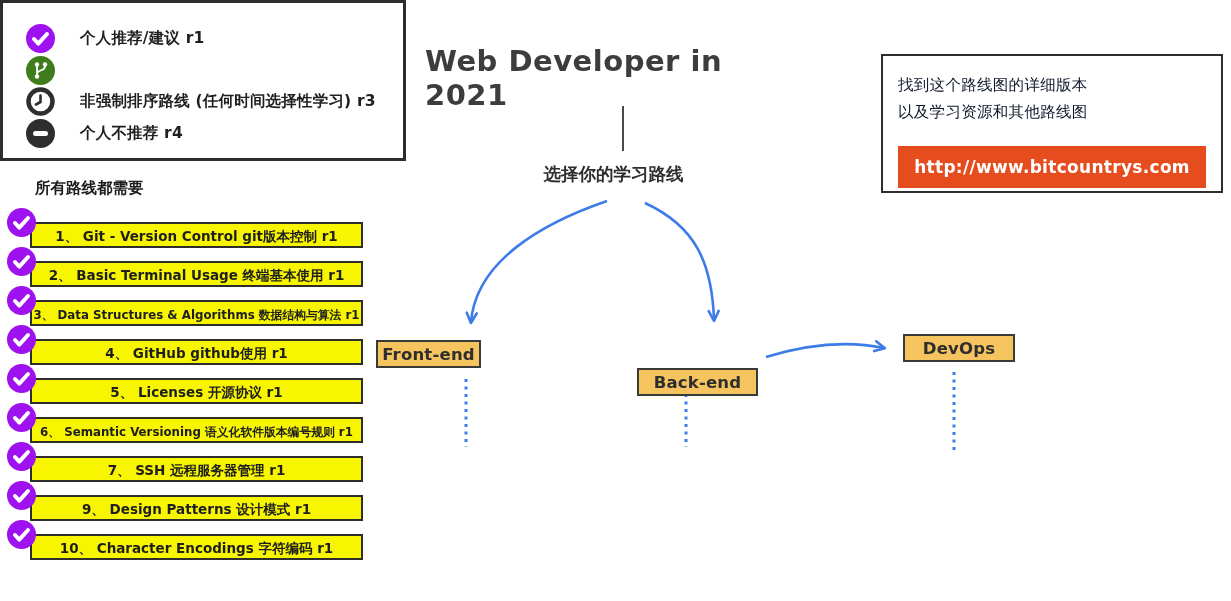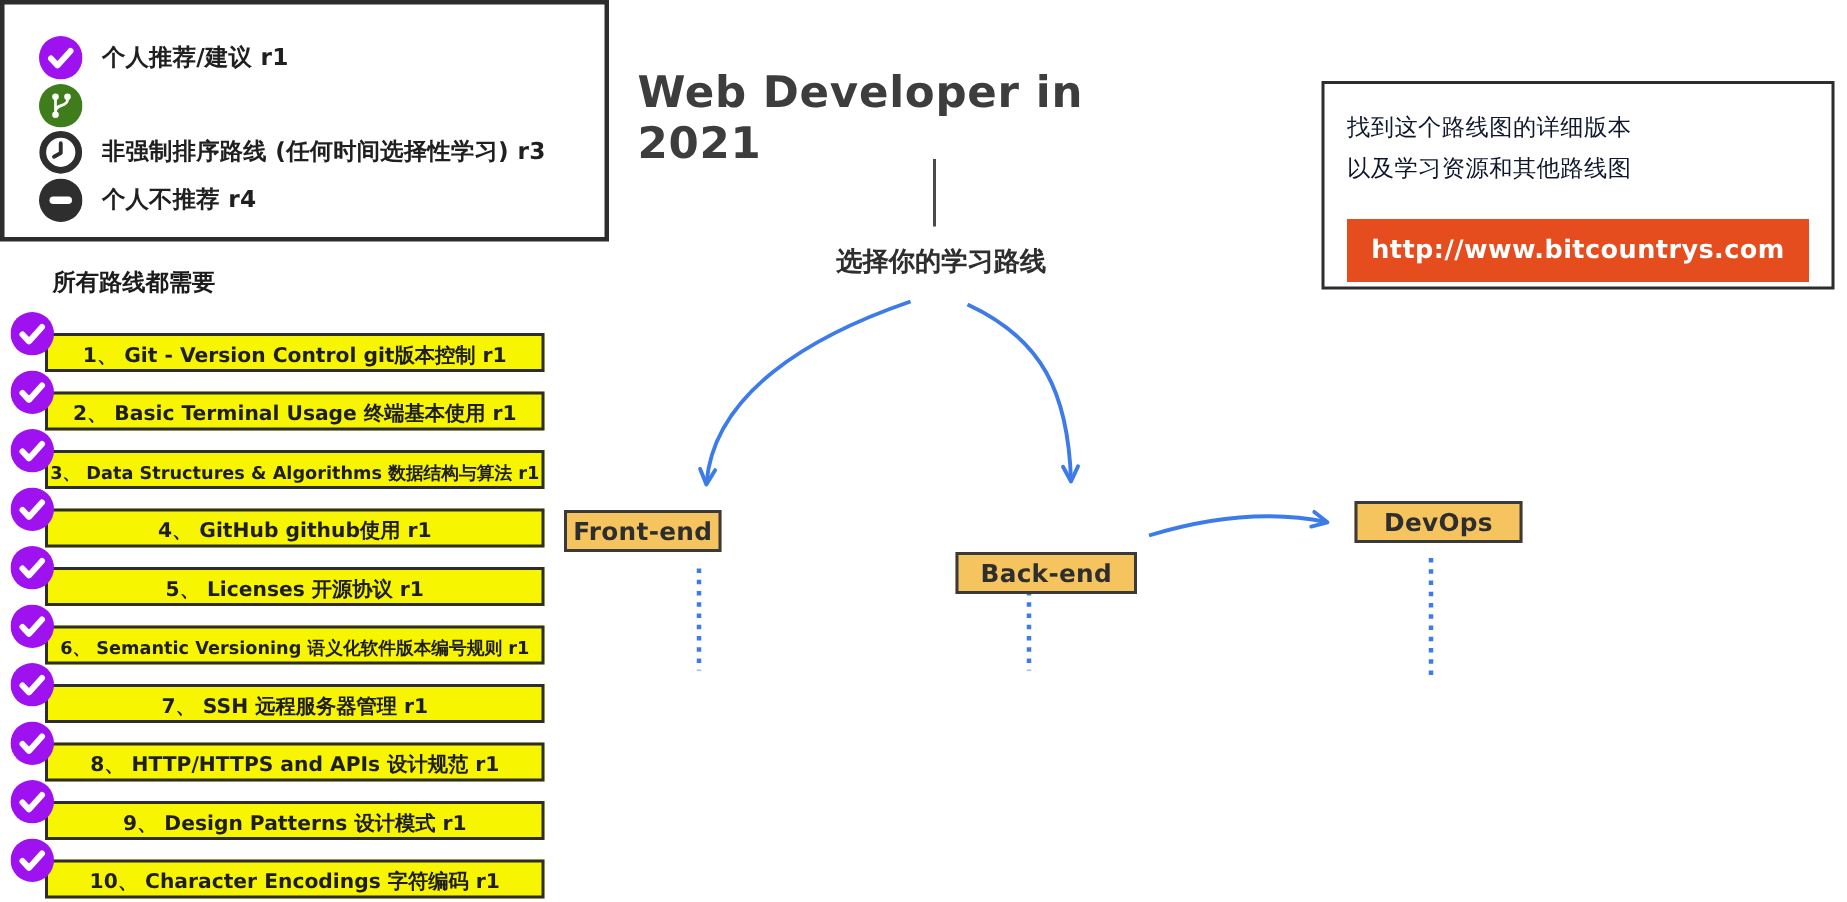--- a/index.html
+++ b/index.html
@@ -5,26 +5,26 @@
   * { margin:0; padding:0; box-sizing:border-box; }
   html,body { background:#ffffff; }
   body { font-family:"DejaVu Sans","Liberation Sans",sans-serif; }
   #stage { position:relative; width:1231px; height:601px; background:#ffffff; overflow:hidden; }
 
   
   .legend { position:absolute; left:0; top:0; width:406px; height:161px;
             background:#fff; border:3px solid #2d2d2d; padding:20px 0 0 23px; }
   .legend-row { display:flex; align-items:center; height:31.5px; }
   .legend-row .licon { width:29px; height:29px; flex:0 0 29px; margin-right:13px; }
-  .legend-row .ltext { font-size:15.5px; font-weight:600; color:#1f1f1f; letter-spacing:.2px; }
+  .legend-row .ltext { font-size:15.5px; font-weight:600; color:#1f1f1f; letter-spacing:.2px;margin-left:12px; }
 
   
   .title { position:absolute; left:425px; top:44px; width:390px; text-align:left;
            font-size:29px; font-weight:800; color:#3d3d3d; letter-spacing:.5px; }
-  .subtitle { position:absolute; left:505px; top:162px; width:245px; text-align:center;
+  .subtitle { position:absolute; left:491px; top:162px; width:245px; text-align:center;
               font-size:17.5px; font-weight:800; color:#2e2e2e; }
 
   
   .info-box { position:absolute; left:881px; top:54px; width:342px; height:139px;
               background:#fff; border:2px solid #2d2d2d; padding:16px 15px 0 15px; }
   .info-line { font-size:15.5px; color:#0f172a; line-height:27px; letter-spacing:.3px; }
   .url-banner { margin-top:20px; height:42px; background:#E64D1E; display:flex;
                 align-items:center; justify-content:center; cursor:pointer; }
   .url-banner span { color:#ffffff; font-size:17px; font-weight:800; letter-spacing:.3px; }
 
@@ -174,28 +174,20 @@
         </svg>
       <div class="item-box">
           <span>7、 SSH 远程服务器管理 r1</span>
         </div>
     </div>
     <div class="list-row">
       <svg class="check">
           <use href="#sym-check"></use>
         </svg>
       <div class="item-box">
-          <span>8、 HTTP/HTTPS and APIs 设计规范 r1</span>
-        </div>
-    </div>
-    <div class="list-row">
-      <svg class="check">
-          <use href="#sym-check"></use>
-        </svg>
-      <div class="item-box">
           <span>9、 Design Patterns 设计模式 r1</span>
         </div>
     </div>
     <div class="list-row">
       <svg class="check">
           <use href="#sym-check"></use>
         </svg>
       <div class="item-box">
           <span>10、 Character Encodings 字符编码 r1</span>
         </div>

